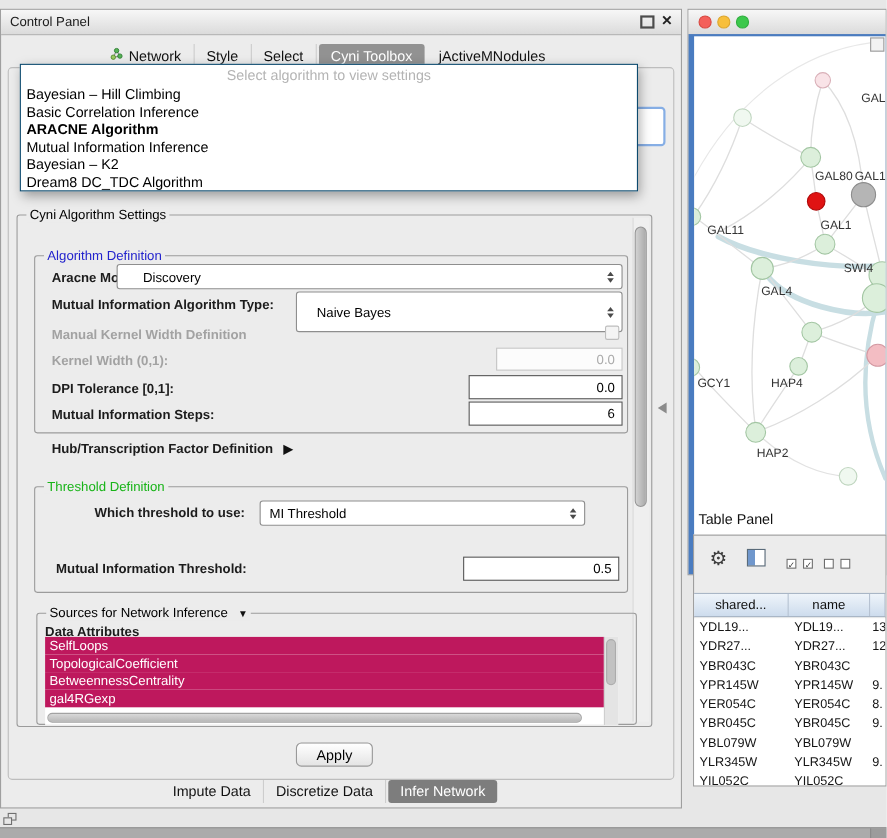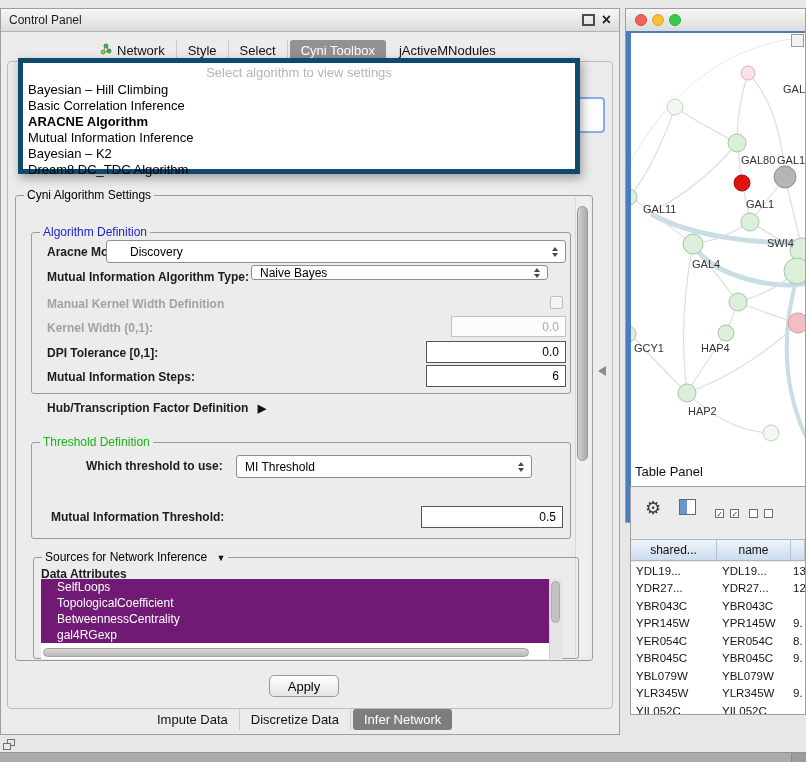--- a/index.html
+++ b/index.html
@@ -22,21 +22,21 @@
   .tab:last-child { border-right:none; }
   .tab.selected { background:#929292; color:#fff; border-radius:3px; border-right:none; margin:0 2px; }
   #bottom-tabs .tab.selected { background:#7d7d7d; }
 
   #tab-content-frame { position:absolute; left:6px; top:52px; width:604px; height:646px;
                        border:1px solid #bdbdbd; border-radius:4px; z-index:1; }
   #combo-fragment { position:absolute; left:556px; top:88px; width:44px; height:32px;
                     border:2px solid #86aee5; border-radius:4px; background:#fff; z-index:5; }
 
   #algo-popup { position:absolute; left:17px; top:49px; width:562px; height:116px; background:#fff;
-                border:5px solid #0c4a6e; box-shadow:2px 4px 10px rgba(0,0,0,0.35); z-index:30;
+                border:1px solid #0c4a6e; box-shadow:2px 4px 10px rgba(0,0,0,0.35); z-index:30;
                 padding-top:2px; box-sizing:border-box; }
   .popup-placeholder { text-align:center; font-size:13px; color:#b4b4b4; height:17px; }
   .popup-item { font-size:13px; color:#000; padding:0 5px; height:16px; line-height:16px; white-space:nowrap; }
   .popup-item.selected { font-weight:bold; }
 
   .groupbox { position:absolute; border:1px solid #9b9b9b; border-radius:3px; box-sizing:border-box; }
   .grouplabel { position:absolute; top:-8px; left:8px; background:#ececec; padding:0 3px;
                 font-size:12px; white-space:nowrap; }
   .lbl-blue { color:#2323cd; }
   .lbl-green { color:#18b418; }
@@ -58,22 +58,22 @@
   .arr-down { width:0; height:0; border-left:3.5px solid transparent; border-right:3.5px solid transparent; border-top:4px solid #4a4a4a; }
 
   .field { position:absolute; background:#fff; border:1px solid #555; font-size:12px;
            display:flex; align-items:center; justify-content:flex-end; padding:0 6px; box-sizing:border-box; }
   .field.disabled { border-color:#c3c3c3; color:#ababab; background:#fcfcfc; }
   .checkbox { position:absolute; width:13px; height:13px; border:1px solid #bdbdbd; background:#f4f4f4; border-radius:2px; box-sizing:border-box; }
 
   .section-arrow { font-size:11px; margin-left:6px; color:#111; }
 
   #attr-list { position:absolute; left:40px; top:570px; width:521px; height:80px; background:#fff; }
-  .attr-row { height:16px; line-height:16px; background:#701a75; color:#fff; font-size:12px;
-              padding-left:16px; margin-right:13px; white-space:nowrap; overflow:hidden; }
+  .attr-row { height:16px; line-height:16px; background:#be185d; color:#fff; font-size:12px;
+              padding-left:4px; margin-right:13px; white-space:nowrap; overflow:hidden; }
   #attr-vscroll { position:absolute; right:0; top:0; width:13px; height:100%;
                   background:#e4e4e4; border-left:1px solid #cfcfcf; box-sizing:border-box; }
   #attr-vthumb { position:absolute; left:1px; top:2px; width:9px; height:42px; border-radius:5px;
                  background:#c2c2c2; border:1px solid #ababab; box-sizing:border-box; }
   #attr-hthumb { position:absolute; left:2px; bottom:2px; height:9px; width:486px; border-radius:5px;
                  background:linear-gradient(#d9d9d9,#b8b8b8); border:1px solid #a2a2a2; box-sizing:border-box; }
 
   .btn { position:absolute; display:flex; align-items:center; justify-content:center;
          background:linear-gradient(#ffffff,#e4e4e4); border:1px solid #999; border-radius:5px;
          font-size:13px; box-sizing:border-box; }
@@ -187,21 +187,21 @@
     <span class="flabel" style="left:46px;top:236px;">Aracne Mode:</span>
     <div class="combo" style="left:105px;top:231px;width:460px;height:23px;padding-left:15px;">
       <span class="combo-text">Discovery</span>
       <span class="combo-arrows">
         <span class="arr-up"></span>
           <span class="arr-down"></span>
       </span>
     </div>
 
     <span class="flabel" style="left:46px;top:261px;">Mutual Information Algorithm Type:</span>
-    <div class="combo" style="left:250px;top:256px;width:297px;height:15px;">
+    <div class="combo" style="left:268px;top:256px;width:297px;height:37px;padding-left:10px;">
       <span class="combo-text">Naive Bayes</span>
       <span class="combo-arrows">
         <span class="arr-up"></span>
           <span class="arr-down"></span>
       </span>
     </div>
 
     <span class="flabel disabled" style="left:46px;top:288px;">Manual Kernel Width Definition</span>
     <span class="checkbox" style="left:549px;top:287px;"></span>
 

